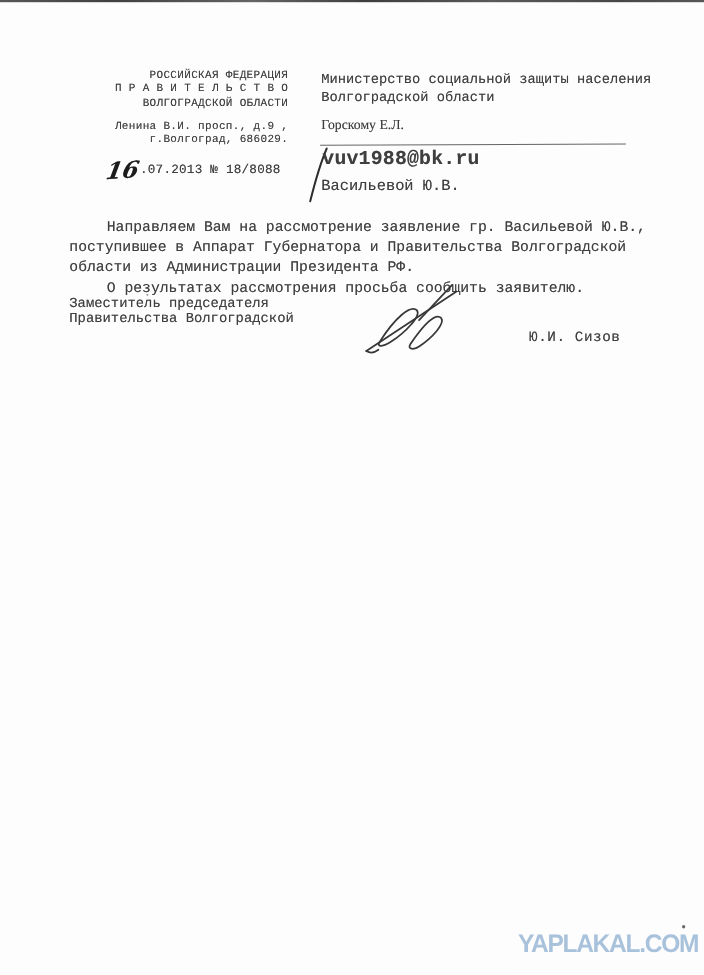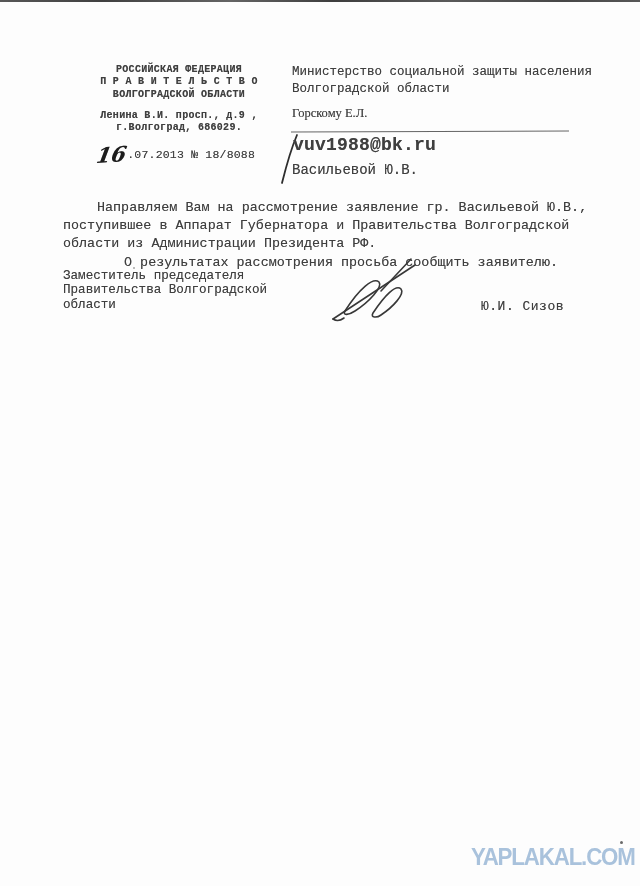--- a/index.html
+++ b/index.html
@@ -17,23 +17,22 @@
   
   .top-edge {
     position: absolute; top: 0; left: 0; width: 640px; height: 2px;
     background: linear-gradient(90deg,#3a3a3a 0%,#1f1f1f 16%,#4a4a4a 36%,#1c1c1c 52%,#3d3d3d 70%,#272727 88%,#3a3a3a 100%);
     opacity: .85;
   }
 
   
   .sender {
     position: absolute; left: 96px; top: 64px; width: 166px;
-    text-align: center; font-size: 10px; line-height: 12.3px;
+    text-align: right; font-size: 10px; line-height: 12.3px;
     letter-spacing: .3px;
-    font-weight: bold;
   }
   .sender .gap { height: 9px; }
 
   
   .date-line {
     position: absolute; left: 97px; top: 140px; height: 28px;
     display: flex; align-items: center;
   }
   .hand-day {
     display: inline-block;
@@ -58,21 +57,21 @@
   .recip-email { position: absolute; left: 293px; top: 135px; font-size: 18px; font-weight: bold; letter-spacing: .2px; }
   .recip-person2 { position: absolute; left: 292px; top: 162px; font-size: 14px; }
   .check-svg { position: absolute; left: 280px; top: 133px; }
 
   
   .body-text {
     position: absolute; left: 63px; top: 199px; width: 522px;
     font-size: 13.4px; line-height: 18.2px; letter-spacing: 0;
     white-space: nowrap;
   }
-  .body-text .indent { padding-left: 34px; text-align: center; }
+  .body-text .indent { padding-left: 34px; }
 
   
   .sig-title {
     position: absolute; left: 63px; top: 269px;
     font-size: 12.6px; line-height: 14.3px;
   }
   .sig-svg { position: absolute; left: 323px; top: 255px; }
   .sig-name { position: absolute; left: 481px; top: 299px; font-size: 13px; letter-spacing: .5px; }
 
   
@@ -124,21 +123,20 @@
   <div class="body-text txt">
     <div class="indent">Направляем Вам на рассмотрение заявление гр. Васильевой Ю.В.,</div>
     <div>поступившее в Аппарат Губернатора и Правительства Волгоградской</div>
     <div>области из Администрации Президента РФ.</div>
     <div class="indent">О результатах рассмотрения просьба сообщить заявителю.</div>
   </div>
 
   <div class="sig-title txt">
     <div>Заместитель председателя</div>
     <div>Правительства Волгоградской</div>
-    <div>области</div>
   </div>
 
   <svg class="sig-svg" width="100" height="72" viewBox="0 0 100 72">
     <g fill="none" stroke="#383838" stroke-width="1.6" stroke-linecap="round">
       <path d="M 10,64 L 92,10"></path>
       <path d="M 88,4 L 58,36"></path>
       <path d="M 22,56 C 36,34 50,22 56,27 C 60,32 46,47 32,56 C 26,60 19,61 22,56 Z"></path>
       <path d="M 50,58 C 62,40 73,29 78,34 C 82,39 70,52 58,60 C 54,63 47,63 50,58 Z"></path>
       <path d="M 10,64 C 13,66 17,66 21,63"></path>
     </g>

